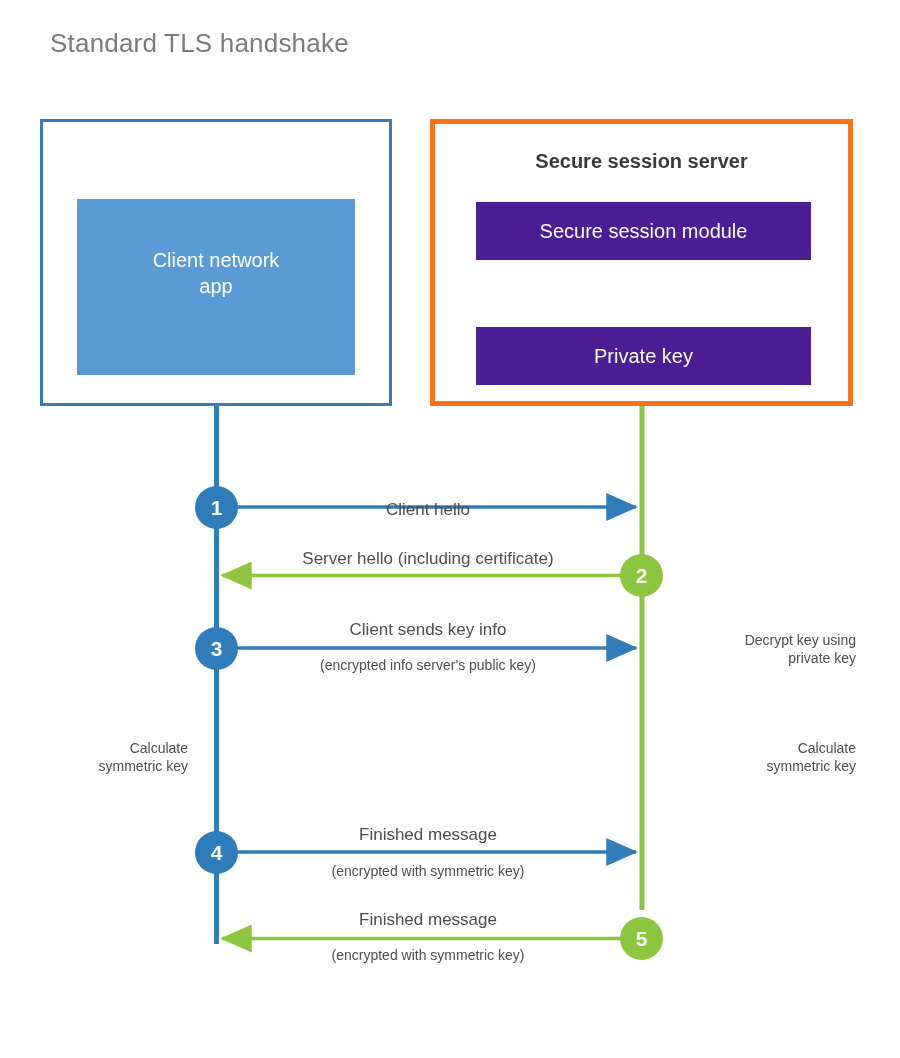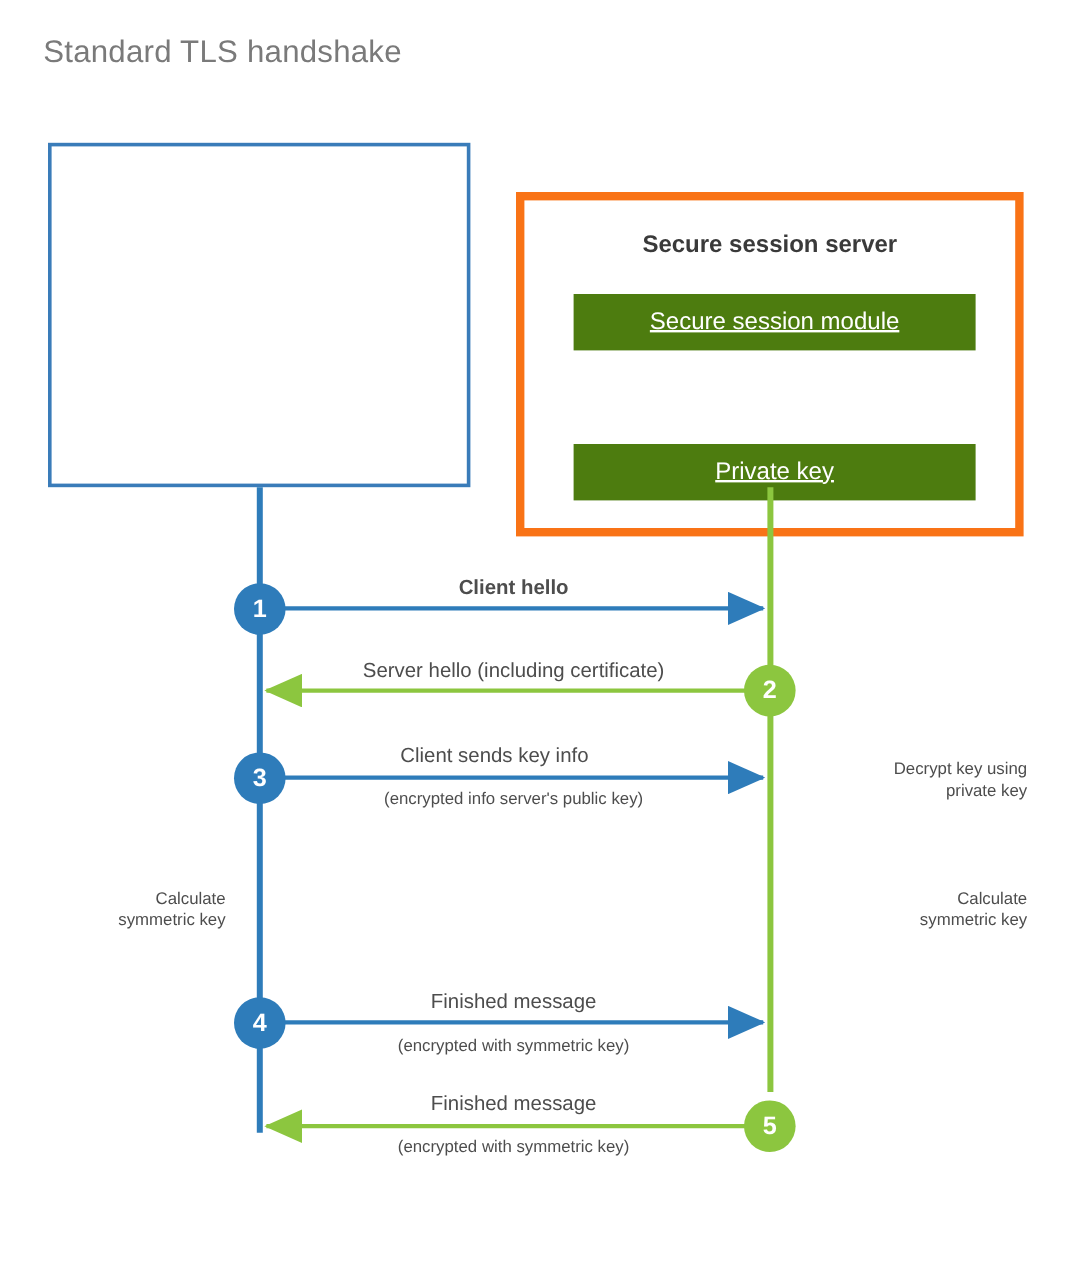--- a/index.html
+++ b/index.html
@@ -12,21 +12,21 @@
     height: 1058px;
     position: relative;
     font-family: "Liberation Sans", "DejaVu Sans", sans-serif;
     color: #4a4a4a;
     overflow: hidden;
   }
 
   
   #page-title {
     position: absolute;
-    left: 36px;
+    left: 50px;
     top: 28px;
     font-size: 26px;
     font-weight: 300;
     color: #7a7a7a;
     letter-spacing: 0.2px;
     white-space: nowrap;
   }
 
   
   .participant-box {
@@ -39,22 +39,21 @@
     top: 119px;
     width: 352px;
     height: 287px;
     border: 3px solid #3a7cb9;
   }
   #server-box {
     left: 430px;
     top: 119px;
     width: 423px;
     height: 287px;
-    border: 7px solid #f97316;
-    margin-top: 41px;
+    border: 5px solid #f97316;
   }
   .box-title {
     position: absolute;
     left: 0;
     right: 0;
     top: 26px;
     text-align: center;
     font-size: 20px;
     font-weight: bold;
     color: #3a3a3a;
@@ -75,30 +74,29 @@
     line-height: 1.3;
     padding-top: 48px;
     box-sizing: border-box;
   }
 
   
   .server-bar {
     position: absolute;
     left: 41px;
     width: 335px;
-    height: 47px;
-    background: #4d7c0f;
+    height: 58px;
+    background: #4c1d95;
     color: #ffffff;
     font-size: 20px;
     font-weight: 300;
     display: flex;
     align-items: center;
     justify-content: center;
     box-sizing: border-box;
-    text-decoration: underline;
   }
   #server-bar-0 { top: 78px; }
   #server-bar-1 { top: 141px; }
   #server-bar-2 { top: 203px; }
 
   
   #sequence-svg {
     position: absolute;
     left: 0;
     top: 0;
@@ -151,20 +149,22 @@
   }
   .side-note.right-align { text-align: right; }
   .side-note.left-align  { text-align: right; }
 </style>
 </head>
 <body>
 
 <div id="page-title">Standard TLS handshake</div>
 
 <div class="participant-box" id="client-box">
+  <div id="client-app-block" style="white-space: pre-line;">Client network
+app</div>
 </div>
 
 <div class="participant-box" id="server-box">
   <div class="box-title">Secure session server</div>
   <div class="server-bar" id="server-bar-0">Secure session module</div>
   <div class="server-bar" id="server-bar-2">Private key</div>
 </div>
 
 <svg id="sequence-svg" viewBox="0 0 900 1058">
   <defs>
@@ -194,25 +194,25 @@
 <div class="step-circle client" style="left:195px; top:486px;">1</div>
 
 <div class="step-circle server" style="left:620px; top:554px;">2</div>
 
 <div class="step-circle client" style="left:195px; top:627px;">3</div>
 
 <div class="step-circle client" style="left:195px; top:831px;">4</div>
 
 <div class="step-circle server" style="left:620px; top:917px;">5</div>
 
-<div class="msg-label" style="left:228px; top:480px; width:400px;font-weight:bold;">Client hello</div>
+<div class="msg-label" style="left:228px; top:500px; width:400px;">Client hello</div>
 
 <div class="msg-label" style="left:228px; top:549px; width:400px;">Server hello (including certificate)</div>
 
-<div class="msg-label" style="left:212px; top:620px; width:400px;">Client sends key info</div>
+<div class="msg-label" style="left:228px; top:620px; width:400px;">Client sends key info</div>
 <div class="msg-sublabel" style="left:228px; top:657px; width:400px;">(encrypted info server's public key)</div>
 
 <div class="msg-label" style="left:228px; top:825px; width:400px;">Finished message</div>
 <div class="msg-sublabel" style="left:228px; top:863px; width:400px;">(encrypted with symmetric key)</div>
 
 <div class="msg-label" style="left:228px; top:910px; width:400px;">Finished message</div>
 <div class="msg-sublabel" style="left:228px; top:947px; width:400px;">(encrypted with symmetric key)</div>
 
 <div class="side-note left-align" style="left: 676px; top: 632px; width: 180px; white-space: pre-line;">Decrypt key using
 private key</div>

